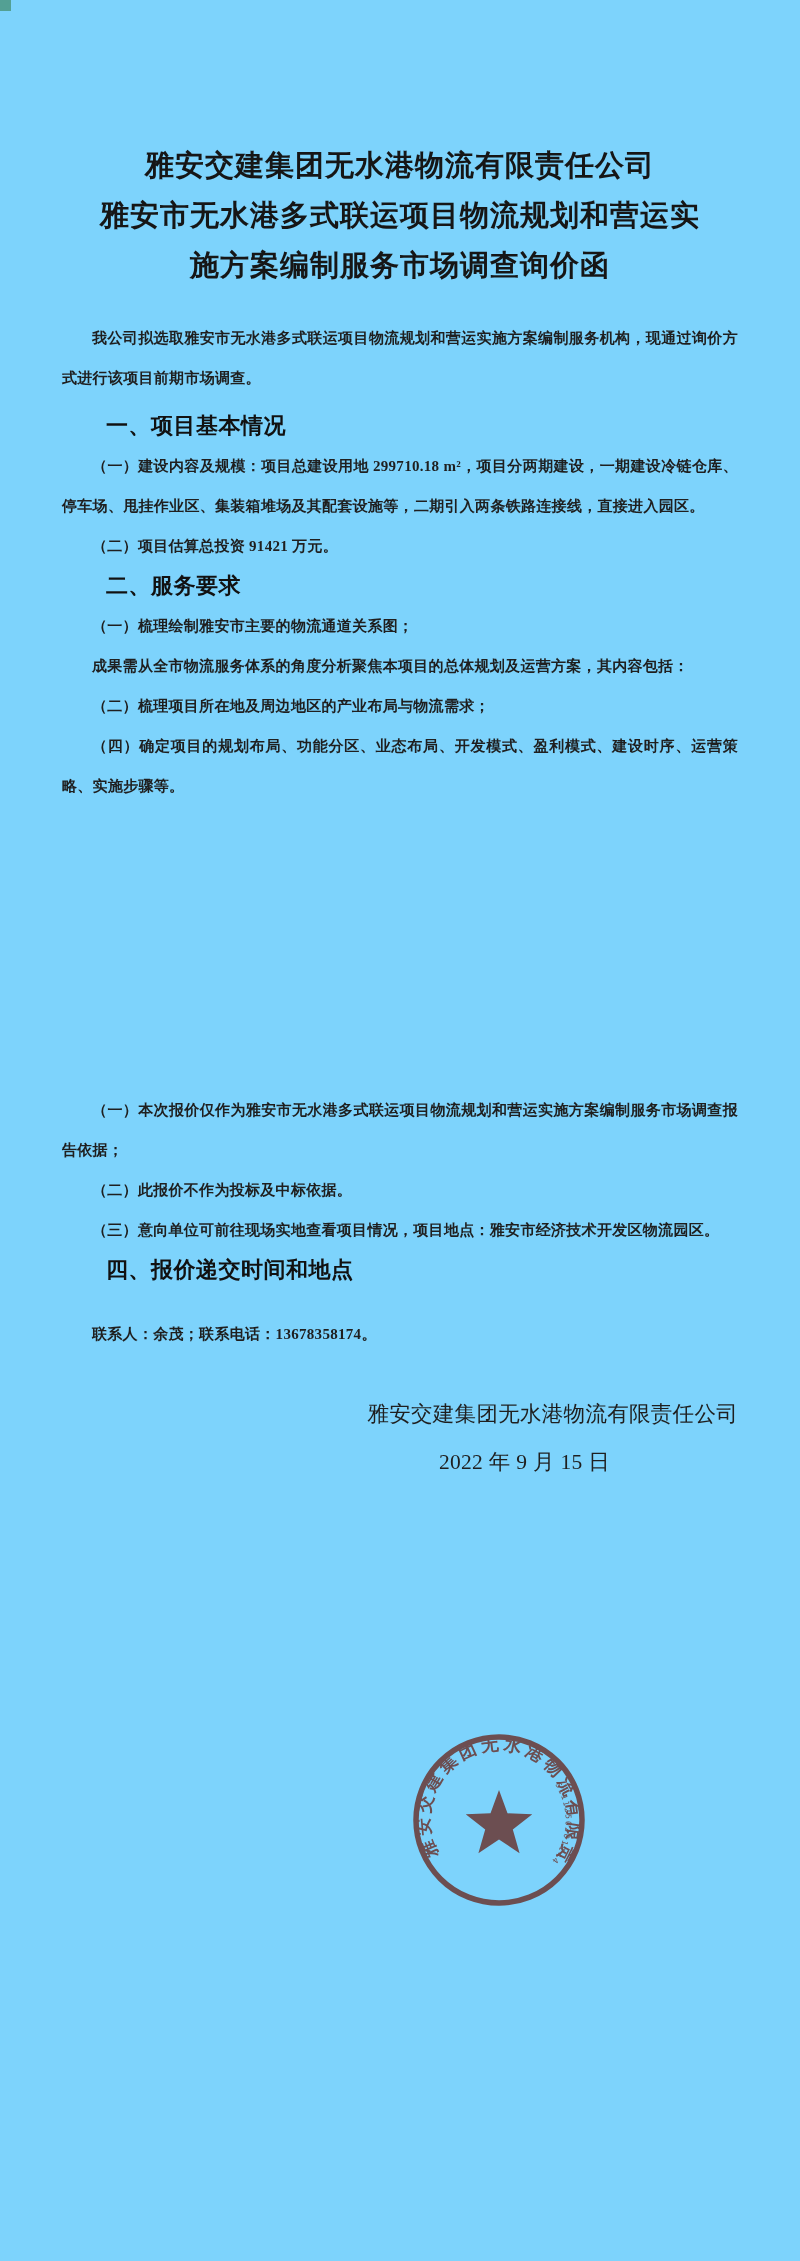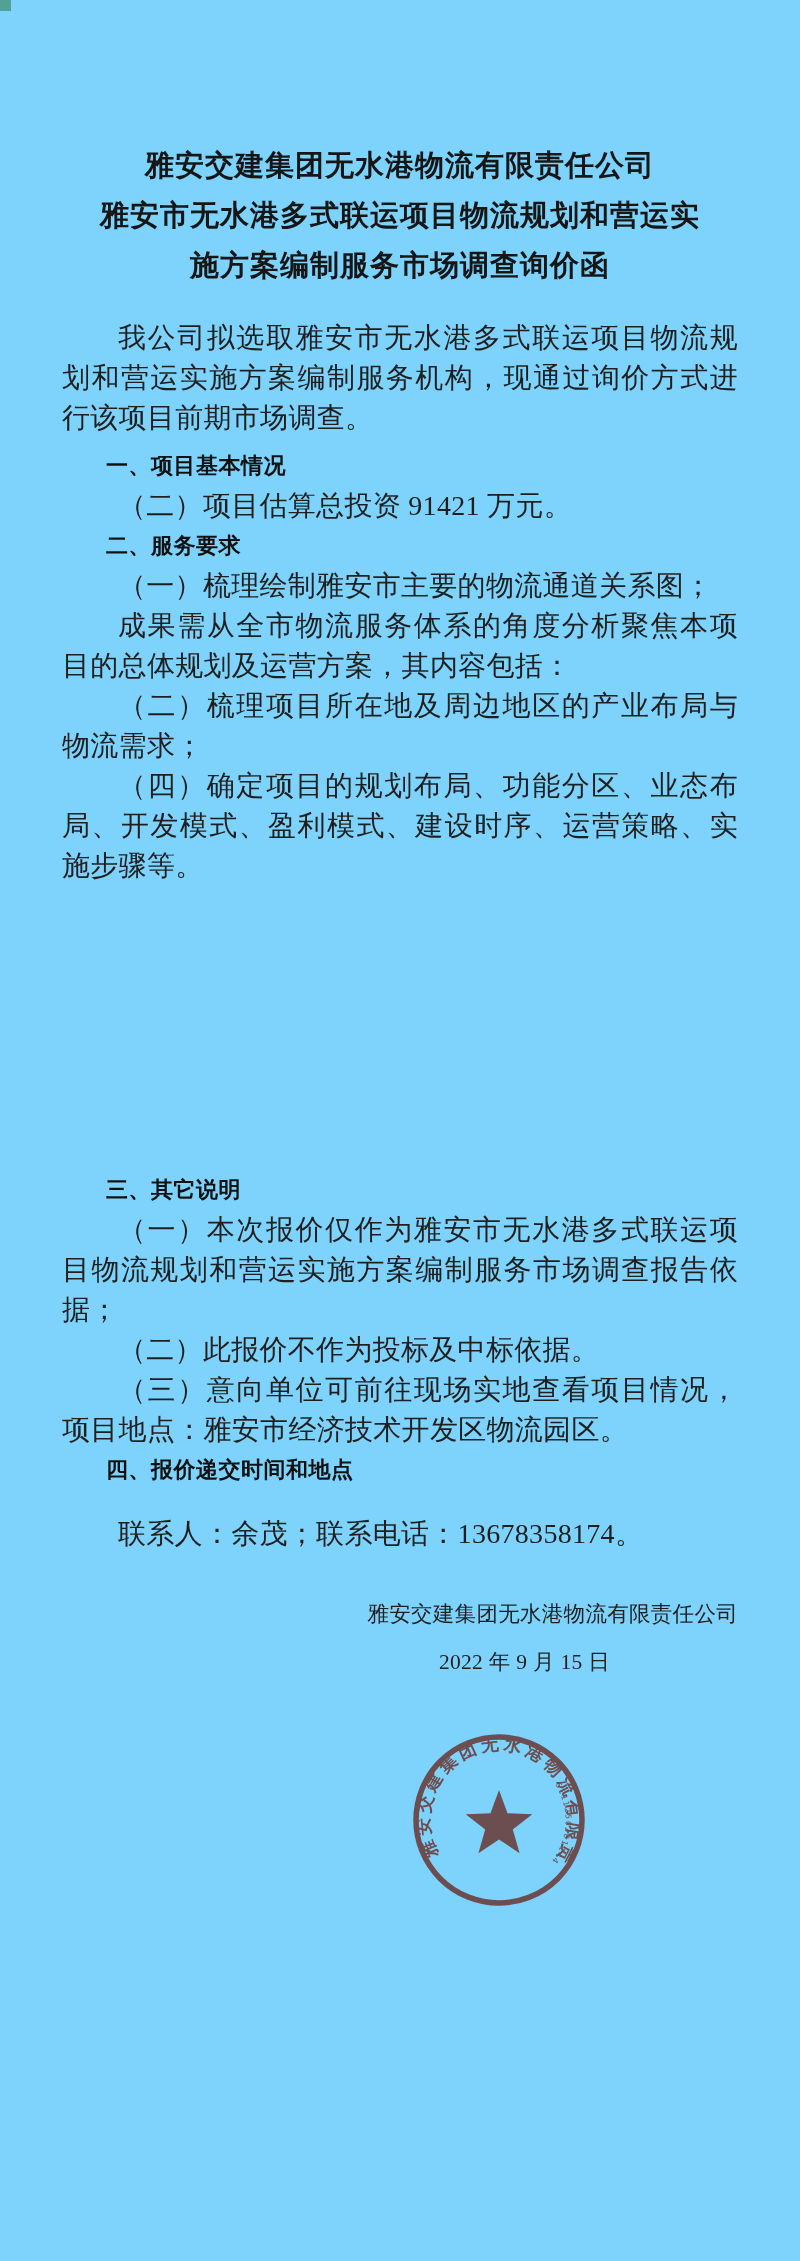--- a/index.html
+++ b/index.html
@@ -29,25 +29,26 @@
     margin:140px 0 0 0;
     font-size:29px;
     line-height:50px;
     font-weight:700;
     text-align:center;
     letter-spacing:1px;
     color:#161616;
   }
   p.body-par{
     margin:0;
-    font-size:28px;
+    font-size:15px;
     line-height:40px;
     text-align:justify;
     text-indent:2em;
     letter-spacing:0.3px;
+    font-weight:bold;
   }
   p.intro{margin-top:28px;}
   h2.sec-head{
     margin:0;
     font-family:Liberation Sans, sans-serif;
     font-size:22px;
     line-height:40px;
     font-weight:700;
     text-indent:2em;
     color:#111;
@@ -87,31 +88,31 @@
 
     <h1 class="doc-title">
       <span>雅安交建集团无水港物流有限责任公司</span><br>
       <span>雅安市无水港多式联运项目物流规划和营运实</span><br>
       <span>施方案编制服务市场调查询价函</span>
     </h1>
 
     <p class="body-par intro">我公司拟选取雅安市无水港多式联运项目物流规划和营运实施方案编制服务机构，现通过询价方式进行该项目前期市场调查。</p>
 
     <h2 class="sec-head first-head">一、项目基本情况</h2>
+    <p class="body-par">（一）建设内容及规模：项目总建设用地 299710.18 m²，项目分两期建设，一期建设冷链仓库、停车场、甩挂作业区、集装箱堆场及其配套设施等，二期引入两条铁路连接线，直接进入园区。</p>
     <p class="body-par">（二）项目估算总投资 91421 万元。</p>
 
     <h2 class="sec-head">二、服务要求</h2>
     <p class="body-par">（一）梳理绘制雅安市主要的物流通道关系图；</p>
     <p class="body-par">成果需从全市物流服务体系的角度分析聚焦本项目的总体规划及运营方案，其内容包括：</p>
     <p class="body-par">（二）梳理项目所在地及周边地区的产业布局与物流需求；</p>
     <p class="body-par">（四）确定项目的规划布局、功能分区、业态布局、开发模式、盈利模式、建设时序、运营策略、实施步骤等。</p>
 
     <div class="page-gap"></div>
 
-    <h2 class="sec-head">三、其它说明</h2>
     <p class="body-par">（一）本次报价仅作为雅安市无水港多式联运项目物流规划和营运实施方案编制服务市场调查报告依据；</p>
     <p class="body-par">（二）此报价不作为投标及中标依据。</p>
     <p class="body-par">（三）意向单位可前往现场实地查看项目情况，项目地点：雅安市经济技术开发区物流园区。</p>
 
     <h2 class="sec-head">四、报价递交时间和地点</h2>
 
     <p class="body-par contact">联系人：余茂；联系电话：13678358174。</p>
 
     <div class="signature">
       <div>雅安交建集团无水港物流有限责任公司</div>

